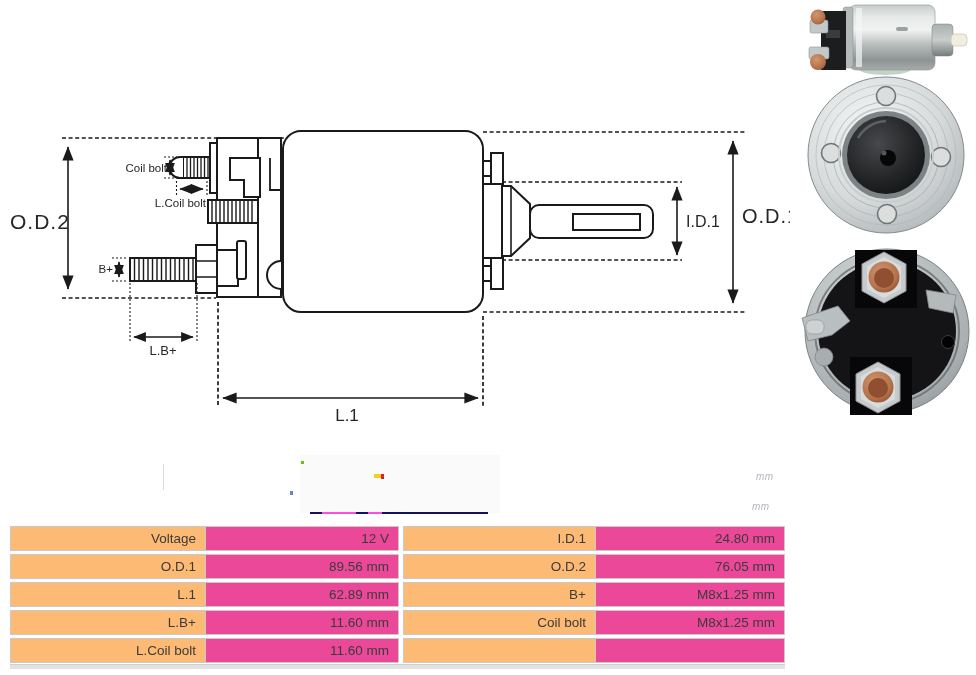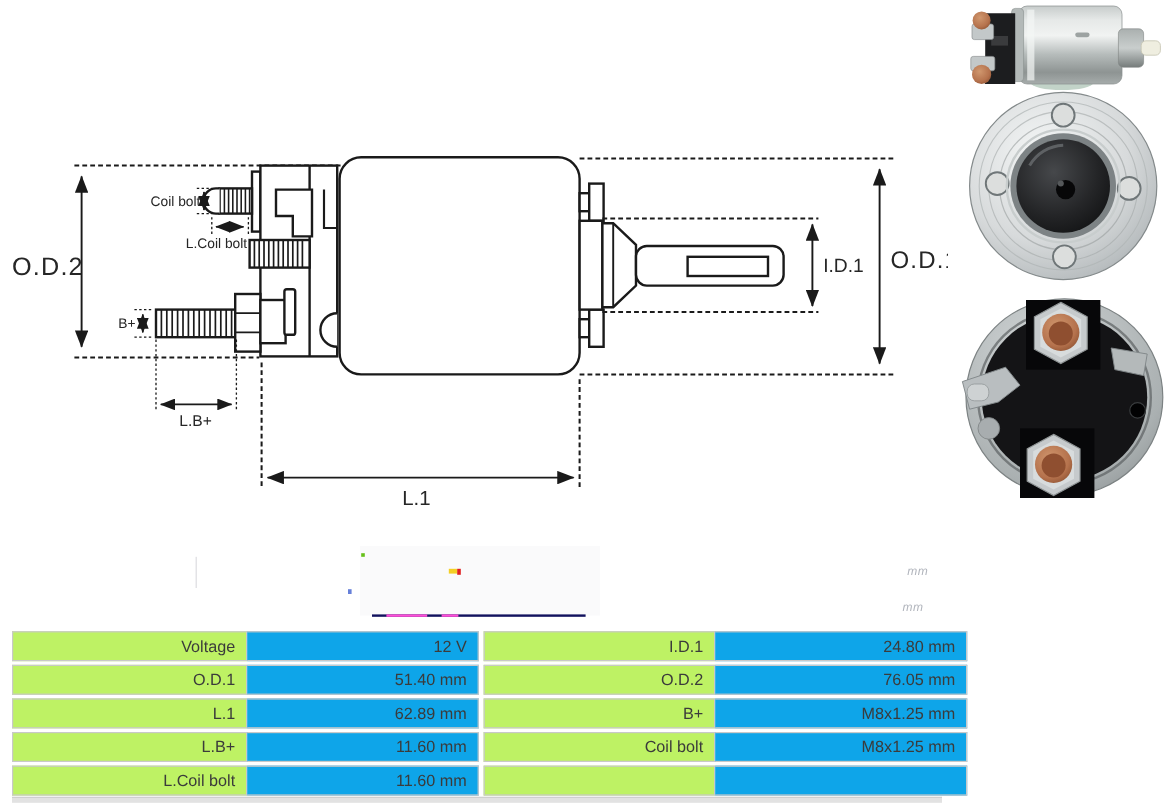--- a/index.html
+++ b/index.html
@@ -10,28 +10,28 @@
   .stage{position:absolute;inset:0;width:976px;height:675px;}
   svg text{font-family:"Liberation Sans", sans-serif;fill:#262626;}
   
   .spec-table{position:absolute;display:block;}
   .spec-table .row{display:flex;margin-bottom:3px;height:25px;}
   .cell{
     box-sizing:border-box;border:1px solid #c9c9c9;display:flex;align-items:center;
     justify-content:flex-end;padding-right:9px;font-size:13.5px;color:#3b3b3b;
     overflow:hidden;white-space:nowrap;
   }
-  .cell.lbl{background:#bef264;}
-  .cell.val{background:#0ea5e9;border-left:none;padding-left:28px;}
+  .cell.lbl{background:#fdba74;}
+  .cell.val{background:#ec4899;border-left:none;padding-left:28px;}
   .tbl-left{left:10px;top:526px;}
   .tbl-left .lbl{width:196px;}
   .tbl-left .val{width:193px;}
   .tbl-right{left:403px;top:526px;}
   .tbl-right .lbl{width:193px;}
-  .tbl-right .val{width:210px;}
+  .tbl-right .val{width:189px;}
   .table-footer-strip{
     position:absolute;left:10px;top:664px;width:775px;height:5px;
     background:#e2e2e2;border-top:1px solid #cfcfcf;box-sizing:border-box;
   }
   
   .artifact{position:absolute;}
   .smudge{left:300px;top:455px;width:200px;height:58px;background:#9aa0a8;opacity:0.05;}
   .art-vline{left:163px;top:464px;width:1px;height:26px;background:#dcdce0;}
   .art-green{left:301px;top:461px;width:3px;height:3px;background:#66c01a;}
   .art-yellow{left:374px;top:474px;width:7px;height:4px;background:#f4cf25;}
@@ -242,21 +242,21 @@
   <div class="artifact art-mm art-mm1">mm</div>
   <div class="artifact art-mm art-mm2">mm</div>
 
   <div class="spec-table tbl-left">
     <div class="row">
       <div class="cell lbl">Voltage</div>
       <div class="cell val">12 V</div>
     </div>
     <div class="row">
       <div class="cell lbl">O.D.1</div>
-      <div class="cell val">51.40 mm</div>
+      <div class="cell val">89.56 mm</div>
     </div>
     <div class="row">
       <div class="cell lbl">L.1</div>
       <div class="cell val">62.89 mm</div>
     </div>
     <div class="row">
       <div class="cell lbl">L.B+</div>
       <div class="cell val">11.60 mm</div>
     </div>
     <div class="row">

